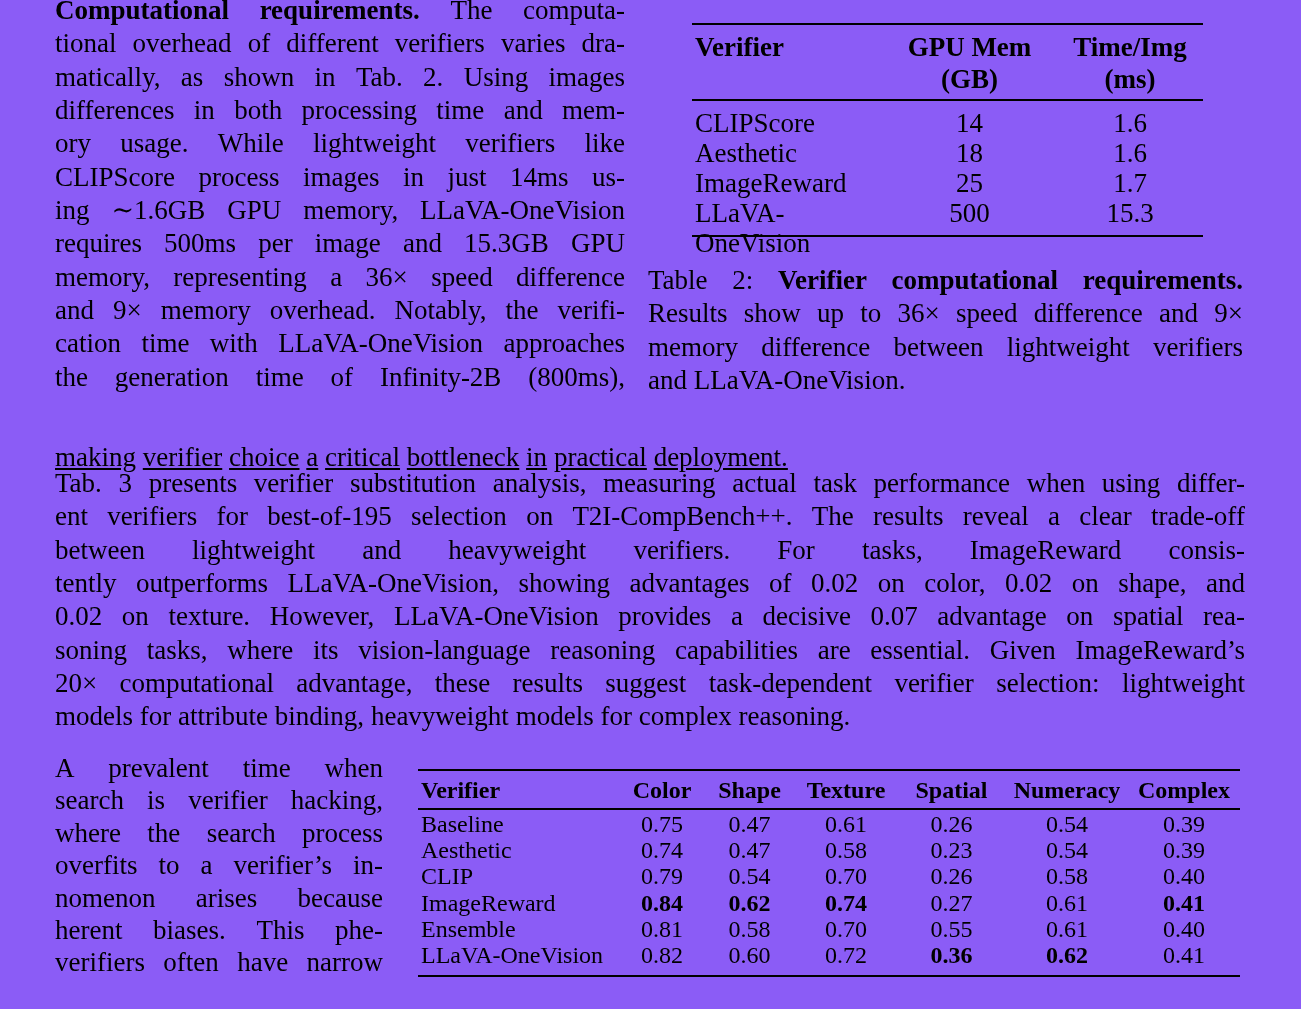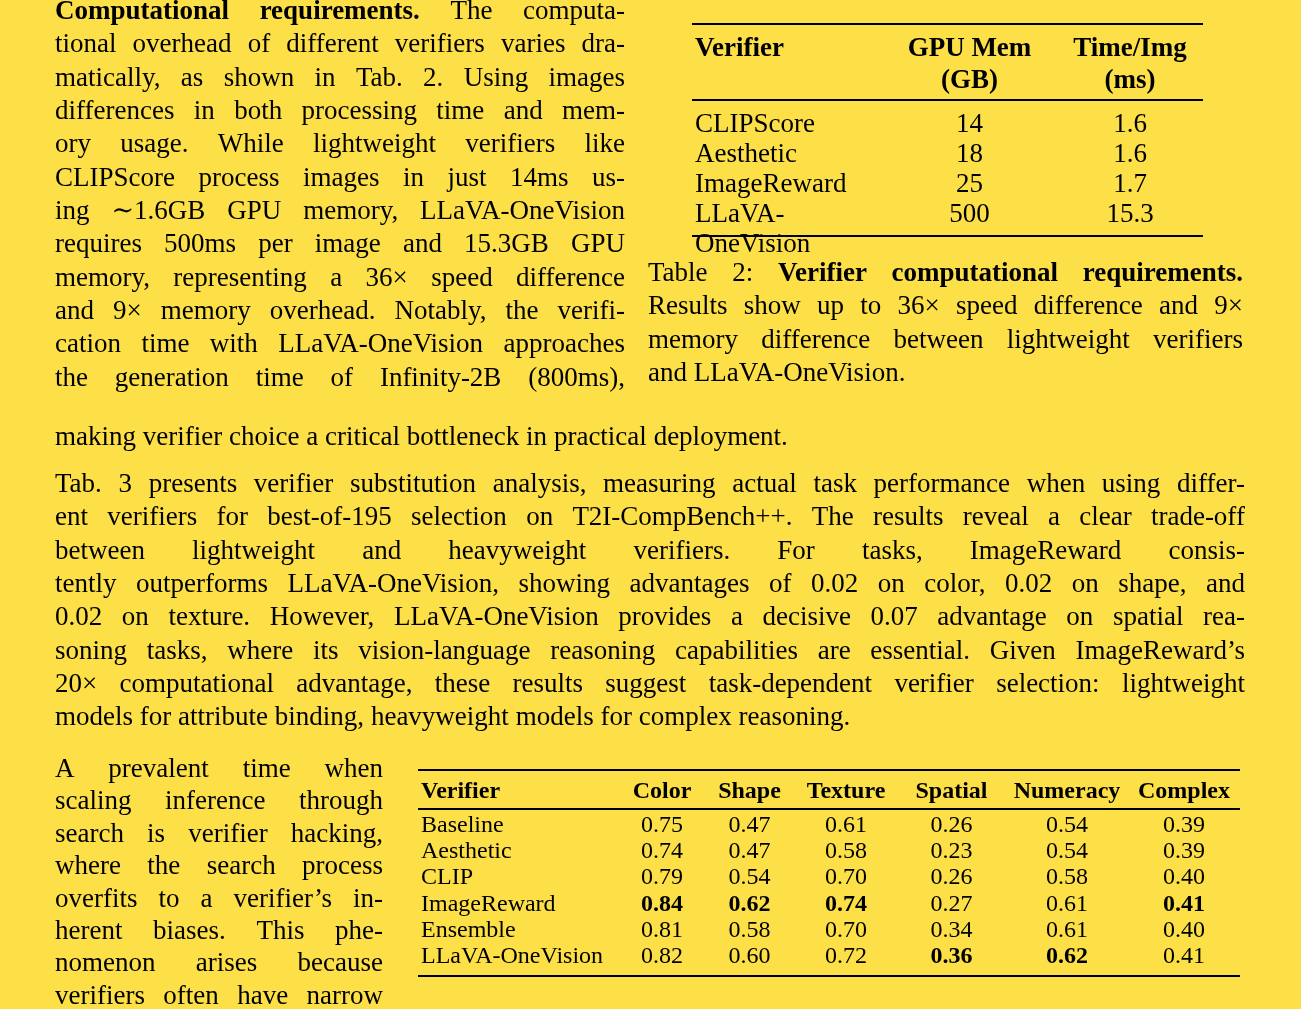--- a/index.html
+++ b/index.html
@@ -1,37 +1,37 @@
 <!DOCTYPE html>
 <html><head>
 <meta charset="utf-8">
 <style>
   html,body{margin:0;padding:0;background:#ffffff;}
   .page{
     position:relative;
     width:1301px;height:1009px;
-    background:#fde047;color:#000000;
+    background:#8b5cf6;color:#000000;
     font-family:"Liberation Serif","DejaVu Serif",serif;
     font-size:27px;
     overflow:hidden;
   }
   .para{position:absolute;}
   .line{
     display:flex;justify-content:space-between;align-items:baseline;
     height:var(--lh,33.35px);line-height:var(--lh,33.35px);
     overflow:visible;white-space:pre;
   }
   .line.noj{justify-content:flex-start;gap:6.8px;}
   .b{font-weight:bold;}
 
   .p-topleft{left:55px;top:-6px;width:570px;}
-  .p-overflow{left:55px;top:420px;width:1190px;}
+  .p-overflow{left:55px;top:441px;width:1190px;text-decoration:underline;}
   .p-middle{left:55px;top:467px;width:1190px;}
   .p-bottomleft{left:55px;top:752px;width:328px;--lh:32.4px;}
-  .caption{position:absolute;left:648px;top:256px;width:595px;}
+  .caption{position:absolute;left:648px;top:264px;width:595px;}
 
   .tbl{
     position:absolute;
     border-top:2.5px solid #000;
     border-bottom:2.5px solid #000;
   }
   .trow{display:grid;}
   .tcell{text-align:center;}
   .tcell:first-child{text-align:left;padding-left:3px;}
   .thead-wrap{font-weight:bold;}
@@ -129,26 +129,25 @@
       <div class="line"><span>between</span><span>lightweight</span><span>and</span><span>heavyweight</span><span>verifiers.</span><span>For</span><span>tasks,</span><span>ImageReward</span><span>consis-</span></div>
       <div class="line"><span>tently</span><span>outperforms</span><span>LLaVA-OneVision,</span><span>showing</span><span>advantages</span><span>of</span><span>0.02</span><span>on</span><span>color,</span><span>0.02</span><span>on</span><span>shape,</span><span>and</span></div>
       <div class="line"><span>0.02</span><span>on</span><span>texture.</span><span>However,</span><span>LLaVA-OneVision</span><span>provides</span><span>a</span><span>decisive</span><span>0.07</span><span>advantage</span><span>on</span><span>spatial</span><span>rea-</span></div>
       <div class="line"><span>soning</span><span>tasks,</span><span>where</span><span>its</span><span>vision-language</span><span>reasoning</span><span>capabilities</span><span>are</span><span>essential.</span><span>Given</span><span>ImageReward’s</span></div>
       <div class="line"><span>20×</span><span>computational</span><span>advantage,</span><span>these</span><span>results</span><span>suggest</span><span>task-dependent</span><span>verifier</span><span>selection:</span><span>lightweight</span></div>
       <div class="line noj"><span>models</span><span>for</span><span>attribute</span><span>binding,</span><span>heavyweight</span><span>models</span><span>for</span><span>complex</span><span>reasoning.</span></div>
     </div>
 
   <div class="para p-bottomleft">
       <div class="line"><span>A</span><span>prevalent</span><span>time</span><span>when</span></div>
-      <div class="line"><span>scaling</span><span>inference</span><span>through</span></div>
       <div class="line"><span>search</span><span>is</span><span>verifier</span><span>hacking,</span></div>
       <div class="line"><span>where</span><span>the</span><span>search</span><span>process</span></div>
       <div class="line"><span>overfits</span><span>to</span><span>a</span><span>verifier’s</span><span>in-</span></div>
+      <div class="line"><span>nomenon</span><span>arises</span><span>because</span></div>
       <div class="line"><span>herent</span><span>biases.</span><span>This</span><span>phe-</span></div>
-      <div class="line"><span>nomenon</span><span>arises</span><span>because</span></div>
       <div class="line"><span>verifiers</span><span>often</span><span>have</span><span>narrow</span></div>
     </div>
 
   <div class="tbl t3">
       <div class="thead-wrap">
         <div class="trow">
           <div class="tcell">
             <div>Verifier</div>
           </div>
           <div class="tcell">
@@ -207,21 +206,21 @@
           <div class="tcell b">0.74</div>
           <div class="tcell">0.27</div>
           <div class="tcell">0.61</div>
           <div class="tcell b">0.41</div>
         </div>
         <div class="trow">
           <div class="tcell">Ensemble</div>
           <div class="tcell">0.81</div>
           <div class="tcell">0.58</div>
           <div class="tcell">0.70</div>
-          <div class="tcell">0.34</div>
+          <div class="tcell">0.55</div>
           <div class="tcell">0.61</div>
           <div class="tcell">0.40</div>
         </div>
         <div class="trow">
           <div class="tcell">LLaVA-OneVision</div>
           <div class="tcell">0.82</div>
           <div class="tcell">0.60</div>
           <div class="tcell">0.72</div>
           <div class="tcell b">0.36</div>
           <div class="tcell b">0.62</div>

